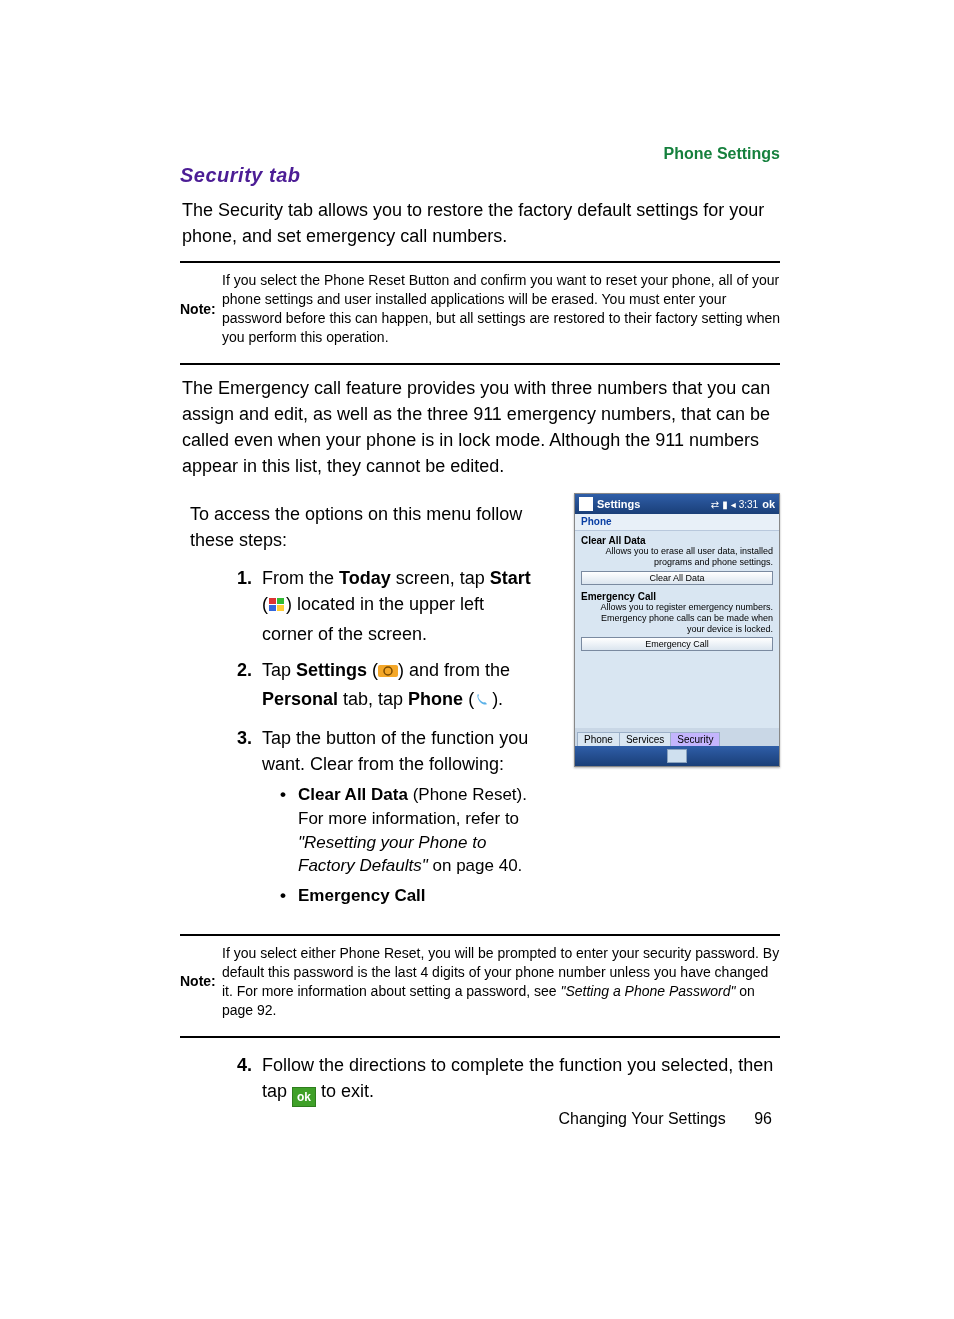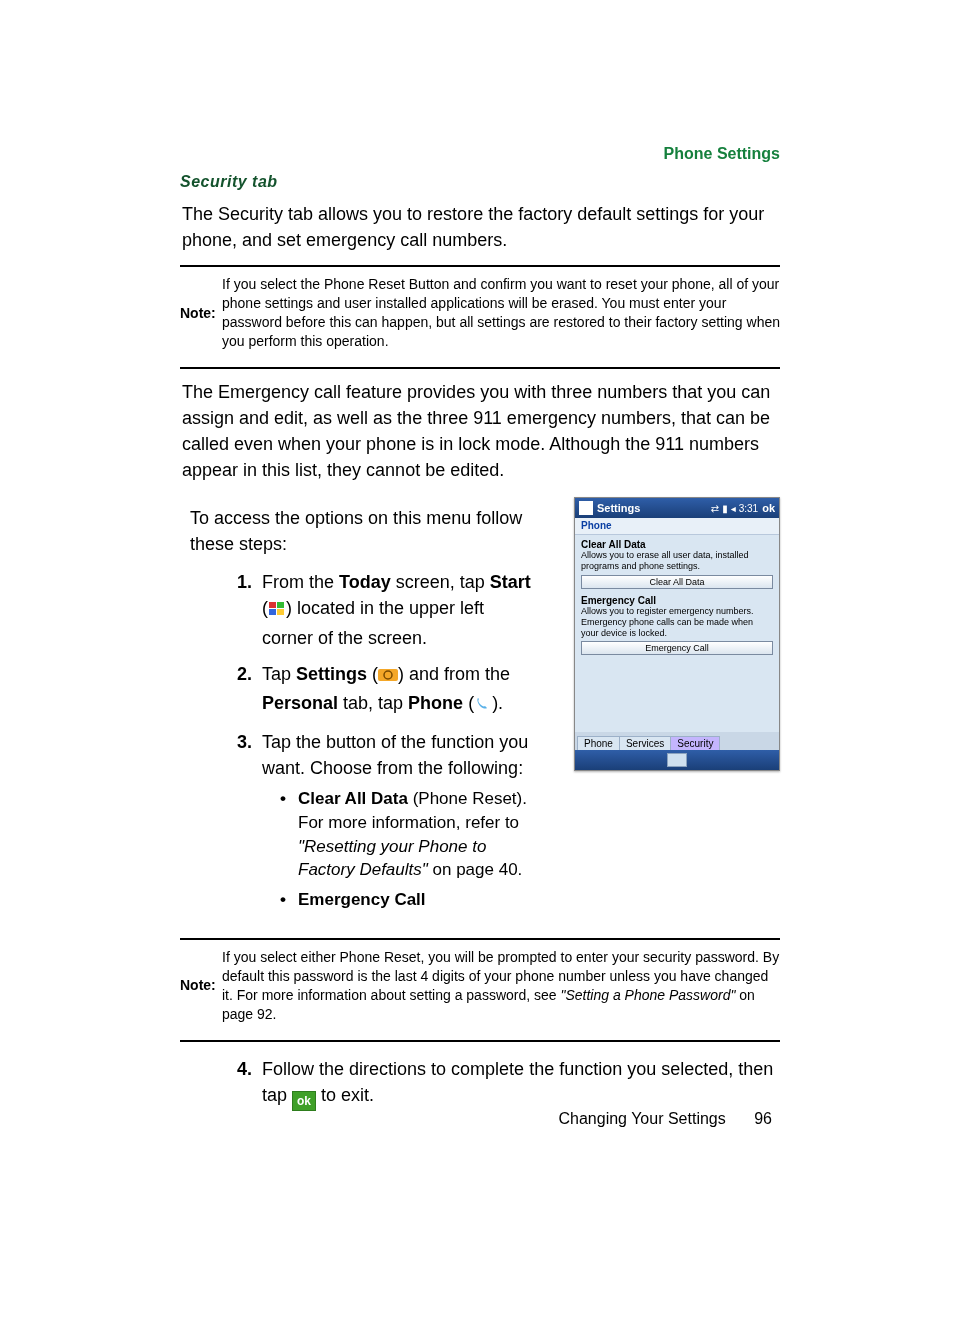--- a/index.html
+++ b/index.html
@@ -16,25 +16,25 @@
   }
   .header-right{
     position:absolute;
     top:0;right:0;
     color:#15803d;
     font-weight:bold;
     font-size:16px;
     font-family:Arial,Helvetica,sans-serif;
   }
   .h3{
-    margin-top:28px;
-    color:#14532d;
+    margin-top:19px;
+    color:#4c1d95;
     font-weight:bold;
     font-style:italic;
-    font-size:16px;
+    font-size:20px;
     font-family:Arial,Helvetica,sans-serif;
     letter-spacing:0.5px;
   }
   .body-p{
     font-size:18px;
     line-height:1.45;
     margin:10px 0 12px 0;
     font-family:Arial,Helvetica,sans-serif;
   }
   .indent{margin-left:2px;}
@@ -121,21 +121,21 @@
   .device .subbar{
     height:16px;background:#e8f0f8;color:#0a3fa3;
     padding:0 6px;line-height:16px;font-weight:bold;font-size:10px;
     border-bottom:1px solid #b8c8dc;
   }
   .device .content{
     height:200px;background:#d9e6f2;
     padding:4px 6px;
   }
   .device .sec-title{font-weight:bold;font-size:10px;}
-  .device .sec-desc{font-size:9px;line-height:1.25;margin-bottom:2px;}
+  .device .sec-desc{font-size:9px;line-height:1.25;margin-bottom:2px;text-align:right;}
   .device .btn{
     display:block;
     margin-left:auto;
     margin-top:2px;margin-bottom:6px;
     border:1px solid #7a8aa0;
     background:linear-gradient(#fff,#dbe5ef);
     font-size:9px;
     padding:1px 6px;
     min-width:80px;
     text-align:center;
@@ -211,21 +211,21 @@
                   <rect x="0" y="2" width="20" height="12" rx="2" fill="#f4a728"></rect>
                   <circle cx="10" cy="8" r="4" fill="none" stroke="#7a4a00" stroke-width="1.5"></circle>
                 </svg></span><span>) and from the </span><span class="bold">Personal</span><span> tab, tap </span><span class="bold">Phone</span><span> (</span><span class="inline-icon"><svg width="18" height="16">
                   <path d="M4 2 C3 3 3 6 6 10 C9 13 12 13 13 12 L11 10 C10 11 8 10 6 8 C4 6 4 4 5 3 Z" fill="#5bb1e8"></path>
                 </svg></span><span>).</span>
           </span>
         </li>
         <li>
           <span class="num">3.</span>
           <span class="content">
-            <span>Tap the button of the function you want. Choose from the following:</span>
+            <span>Tap the button of the function you want. Clear from the following:</span>
             <ul class="bullets">
               <li>
                 <span class="dot">•</span>
                 <span>
                   <span class="bold">Clear All Data</span><span> (Phone Reset). For more information, refer to </span><span class="italic">"Resetting your Phone to Factory Defaults"</span><span>  on page 40.</span>
                 </span>
               </li>
               <li>
                 <span class="dot">•</span>
                 <span class="bold">Emergency Call</span>

